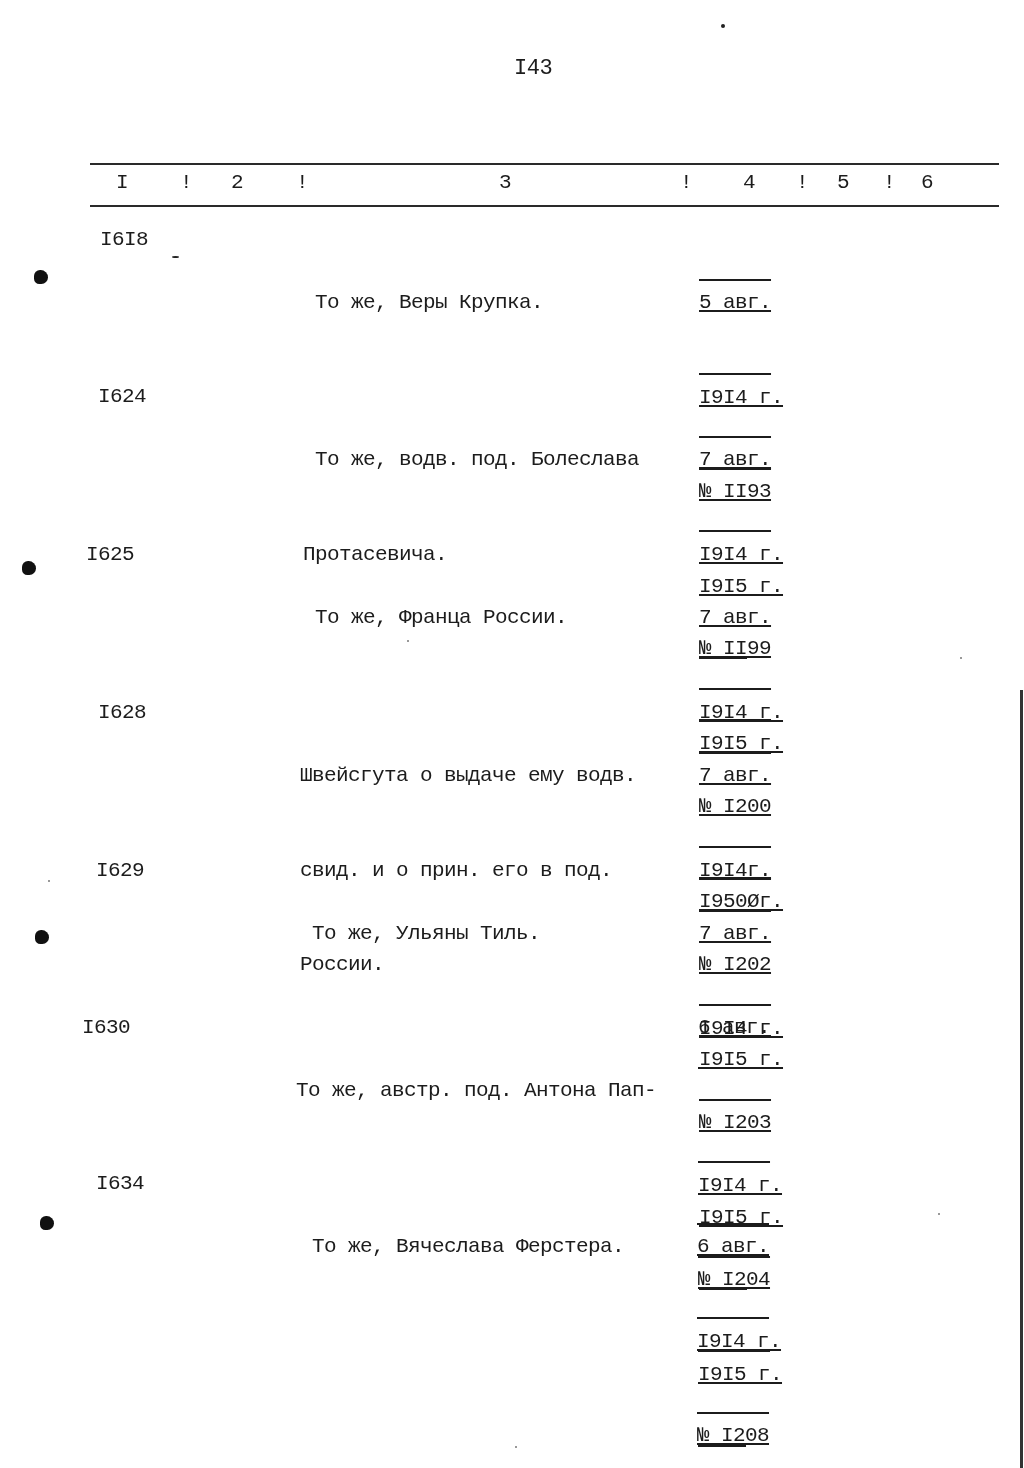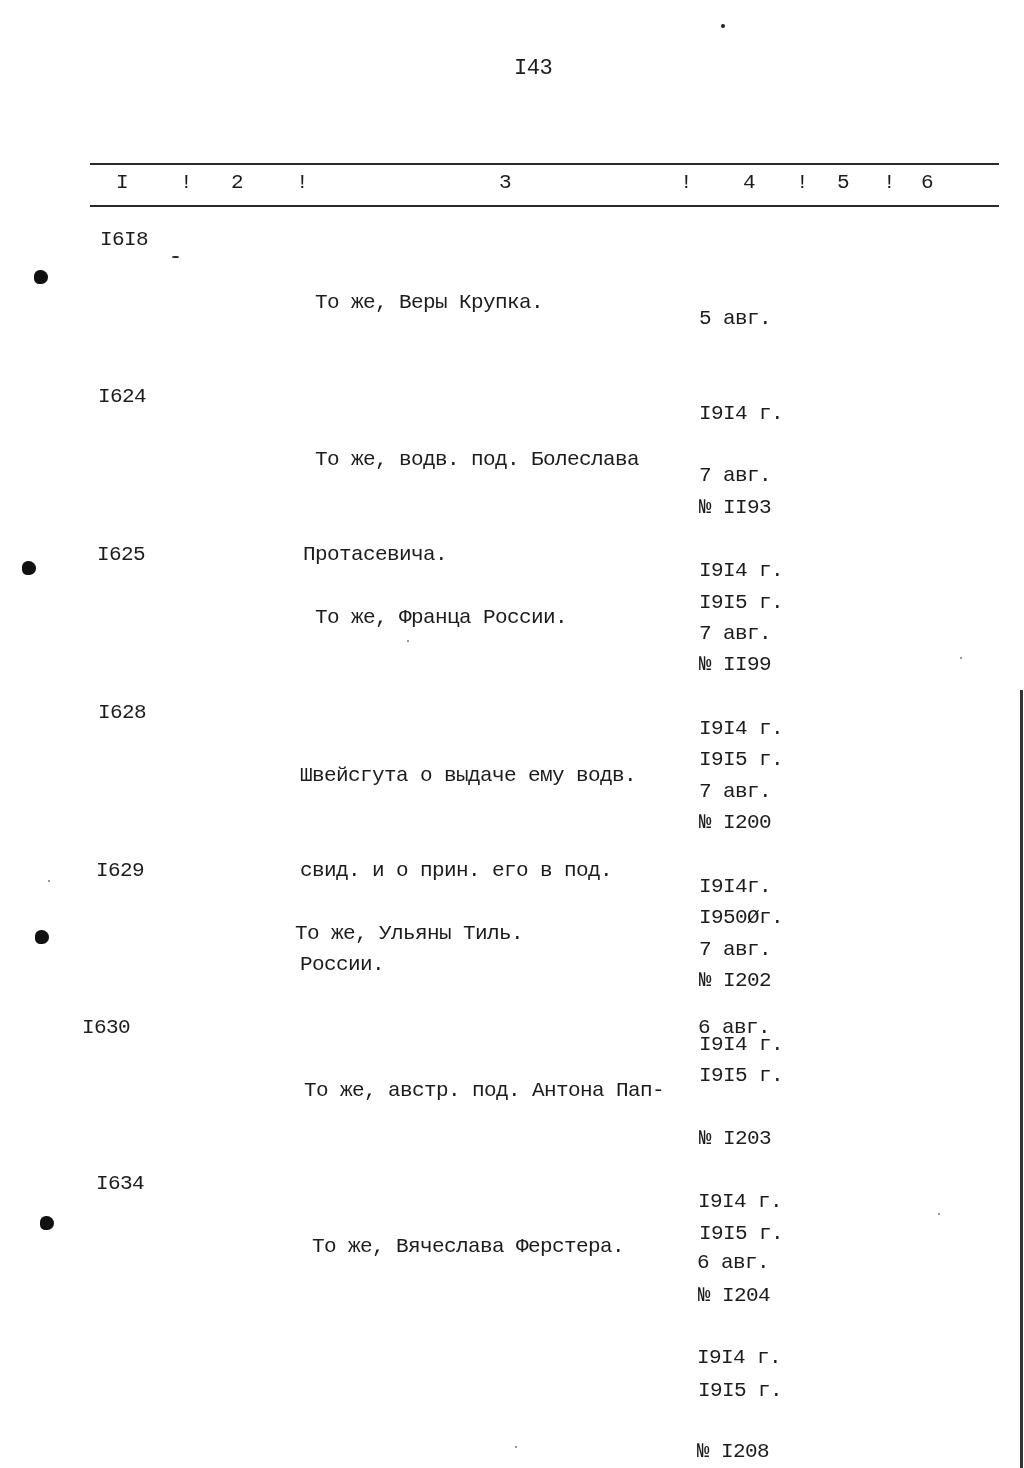--- a/index.html
+++ b/index.html
@@ -53,23 +53,24 @@
       top: 0;
     }
     .entry .desc {
       position: absolute;
       top: 0;
       left: 300px;
       white-space: pre;
     }
     .entry .date {
       position: absolute;
-      top: 16px;
+      top: 0;
       left: 698px;
       white-space: pre;
+      text-decoration: underline;
     }
     .entry .line { display: block; height: 31.5px; }
     .hole {
       position: absolute;
       width: 14px;
       height: 14px;
       background: #111;
       border-radius: 45% 55% 50% 40%;
     }
     .edge-line {
@@ -134,21 +135,21 @@
     </div>
     <div class="date" style="left:699px">
       <span class="line">7 авг.</span>
       <span class="line">I9I4 г.</span>
       <span class="line">№ II99</span>
       <span class="line">I9I5 г.</span>
     </div>
   </div>
 
   <div class="entry" style="top:539px">
-    <span class="num" style="left:97px">I625</span>
+    <span class="num" style="left:86px">I625</span>
     <div class="desc" style="left:303px">
       <span class="line"> То же, Франца России.</span>
     </div>
     <div class="date" style="left:699px">
       <span class="line">7 авг.</span>
       <span class="line">I9I4 г.</span>
       <span class="line">№ I200</span>
       <span class="line">I950Øг.</span>
     </div>
   </div>
@@ -163,34 +164,34 @@
     <div class="date" style="left:699px">
       <span class="line">7 авг.</span>
       <span class="line">I9I4г.</span>
       <span class="line">№ I202</span>
       <span class="line">I9I5 г.</span>
     </div>
   </div>
 
   <div class="entry" style="top:855px">
     <span class="num" style="left:96px">I629</span>
-    <div class="desc" style="left:283px">
+    <div class="desc" style="left:300px">
       <span class="line"> То же, Ульяны Тиль.</span>
     </div>
     <div class="date" style="left:699px">
       <span class="line">7 авг.</span>
       <span class="line">I9I4 г.</span>
       <span class="line">№ I203</span>
       <span class="line">I9I5 г.</span>
     </div>
   </div>
 
   <div class="entry" style="top:1012px">
     <span class="num" style="left:82px">I630</span>
-    <div class="desc" style="left:292px">
+    <div class="desc" style="left:284px">
       <span class="line"> То же, австр. под. Антона Пап-</span>
     </div>
     <div class="date" style="left:698px">
       <span class="line" style="visibility:hidden">.</span>
       <span class="line">I9I4 г.</span>
       <span class="line">№ I204</span>
       <span class="line">I9I5 г.</span>
     </div>
     <span style="position:absolute; top:0; left:698px; white-space:pre;">6 авг.</span>
   </div>

